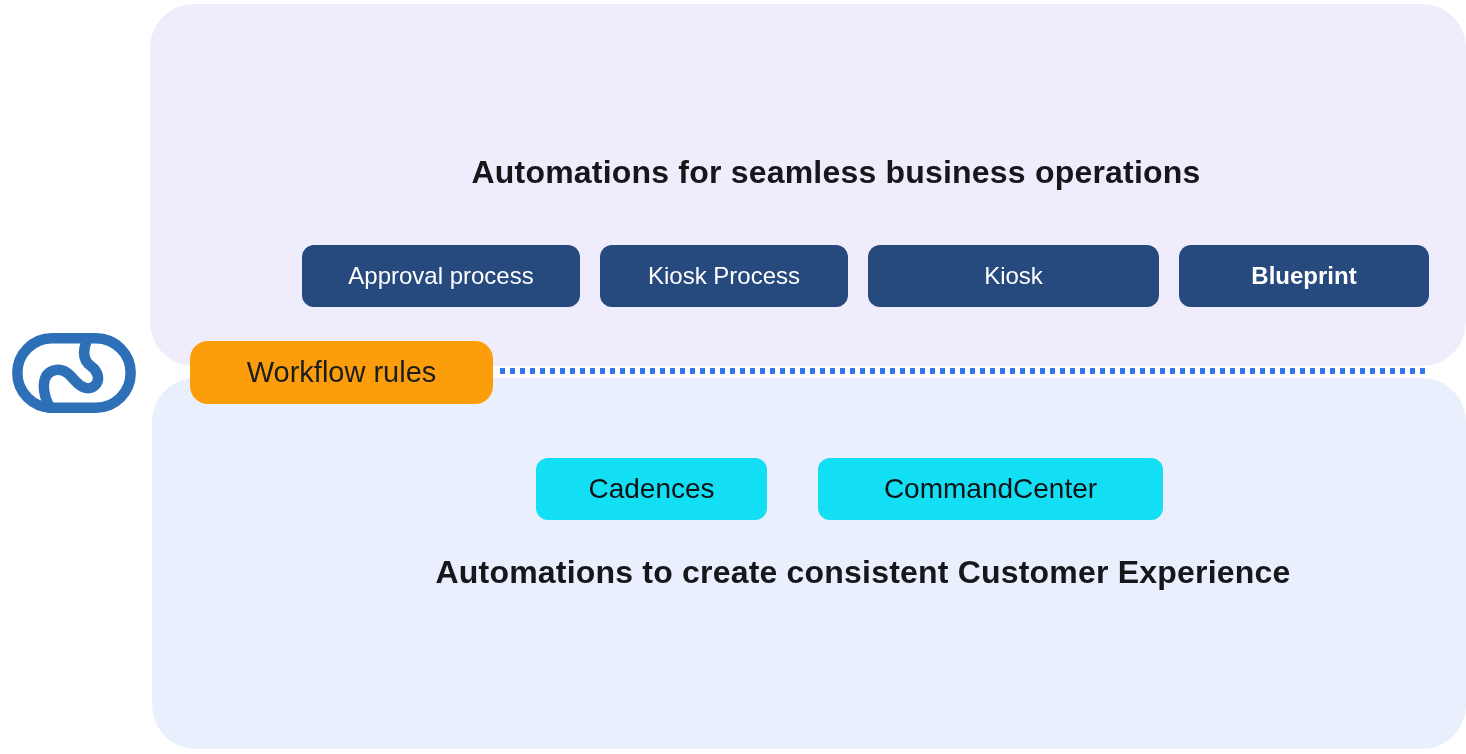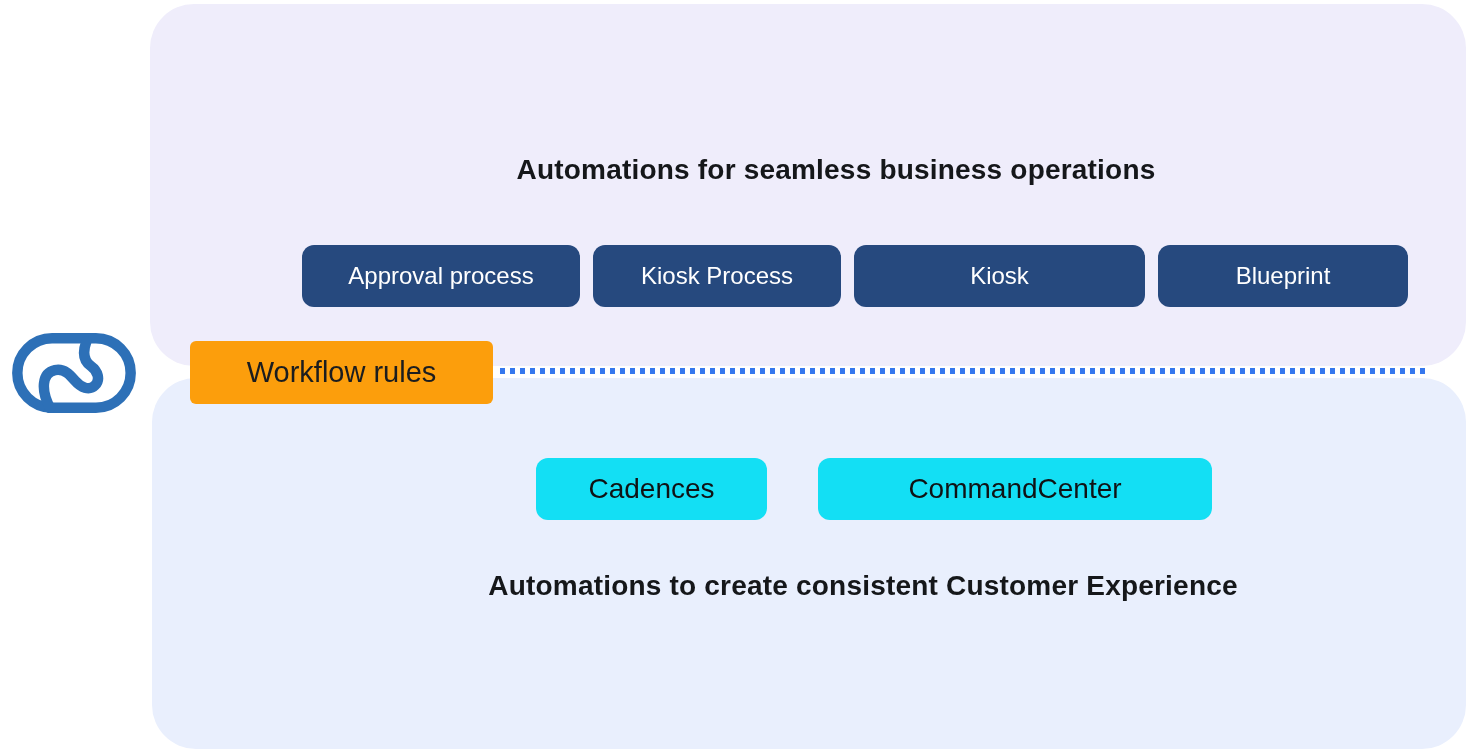--- a/index.html
+++ b/index.html
@@ -25,36 +25,36 @@
     width: 1314px; height: 371px;
     background: #E9EFFD;
     border-radius: 44px;
   }
 
   
   .section-title {
     position: absolute;
     left: 0; width: 100%;
     text-align: center;
-    font-size: 28px;
+    font-size: 32px;
     font-weight: 700;
     color: #15171A;
     letter-spacing: 0.2px;
     box-sizing: border-box;
   }
   .title-top { top: 150px; padding-left: 56px; }
-  .title-bottom { top: 192px; padding-left: 108px; }
+  .title-bottom { top: 176px; padding-left: 108px; }
 
   
   .chip-row {
     position: absolute;
     display: flex;
     align-items: stretch;
   }
-  .row-top { top: 241px; left: 152px; gap: 13px; }
+  .row-top { top: 241px; left: 152px; gap: 20px; }
   .row-bottom { top: 80px; left: 384px; gap: 51px; }
 
   .chip {
     display: flex;
     align-items: center;
     justify-content: center;
     height: 62px;
     border-radius: 12px;
     box-sizing: border-box;
     cursor: pointer;
@@ -66,31 +66,31 @@
     font-size: 24px;
   }
   .chip-cyan {
     background: #13DFF4;
     color: #101214;
     font-size: 28px;
   }
   .w-approval { width: 278px; }
   .w-review   { width: 248px; }
   .w-kiosk    { width: 291px; }
-  .w-blueprint{ width: 250px; }
+  .w-blueprint{ width: 250px; font-weight: bold; }
   .w-cadences { width: 231px; }
-  .w-command  { width: 394px; }
+  .w-command  { width: 345px; }
 
   
   .workflow-chip {
     position: absolute;
     left: 190px; top: 341px;
     width: 303px; height: 63px;
     background: #FC9E0C;
-    border-radius: 6px;
+    border-radius: 18px;
     display: flex;
     align-items: center;
     justify-content: center;
     font-size: 29px;
     color: #1B1D1F;
     cursor: pointer;
     z-index: 3;
   }
 
   

